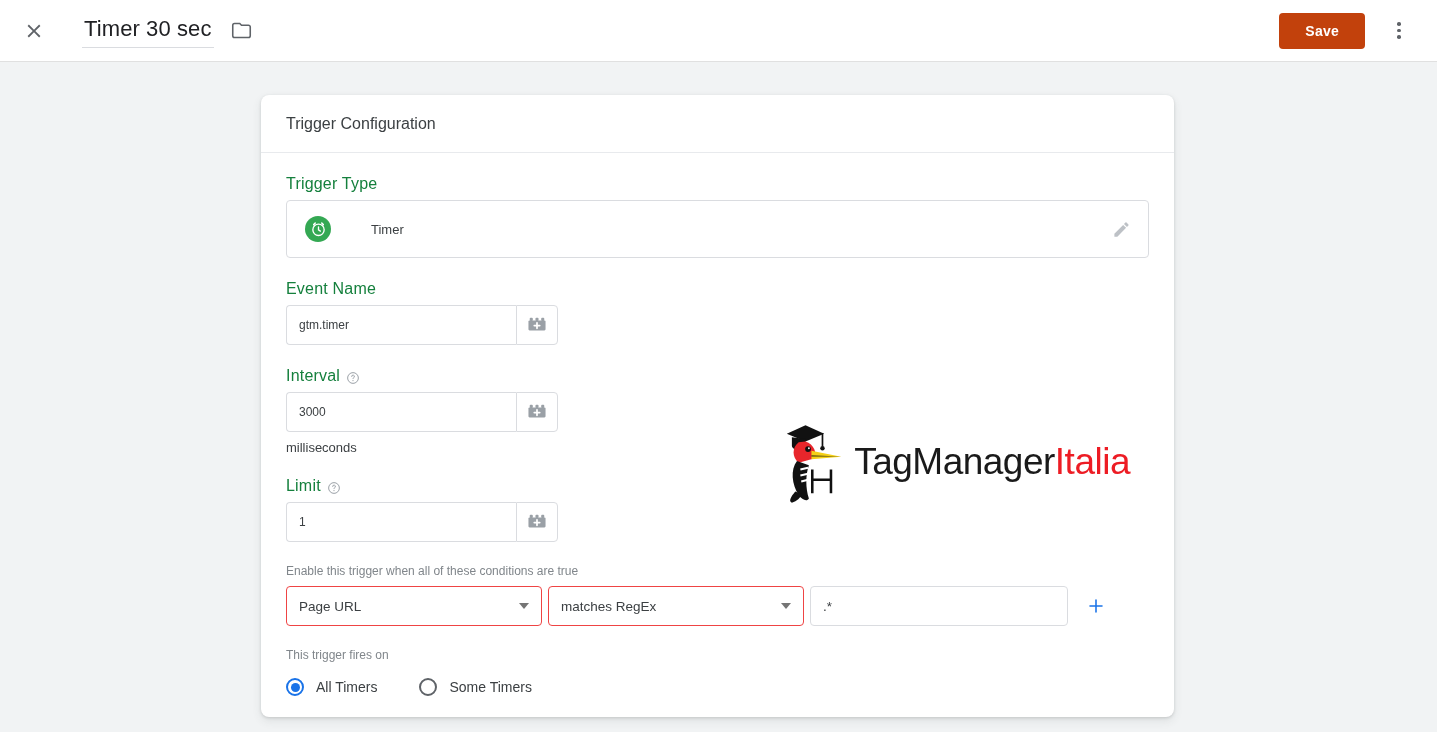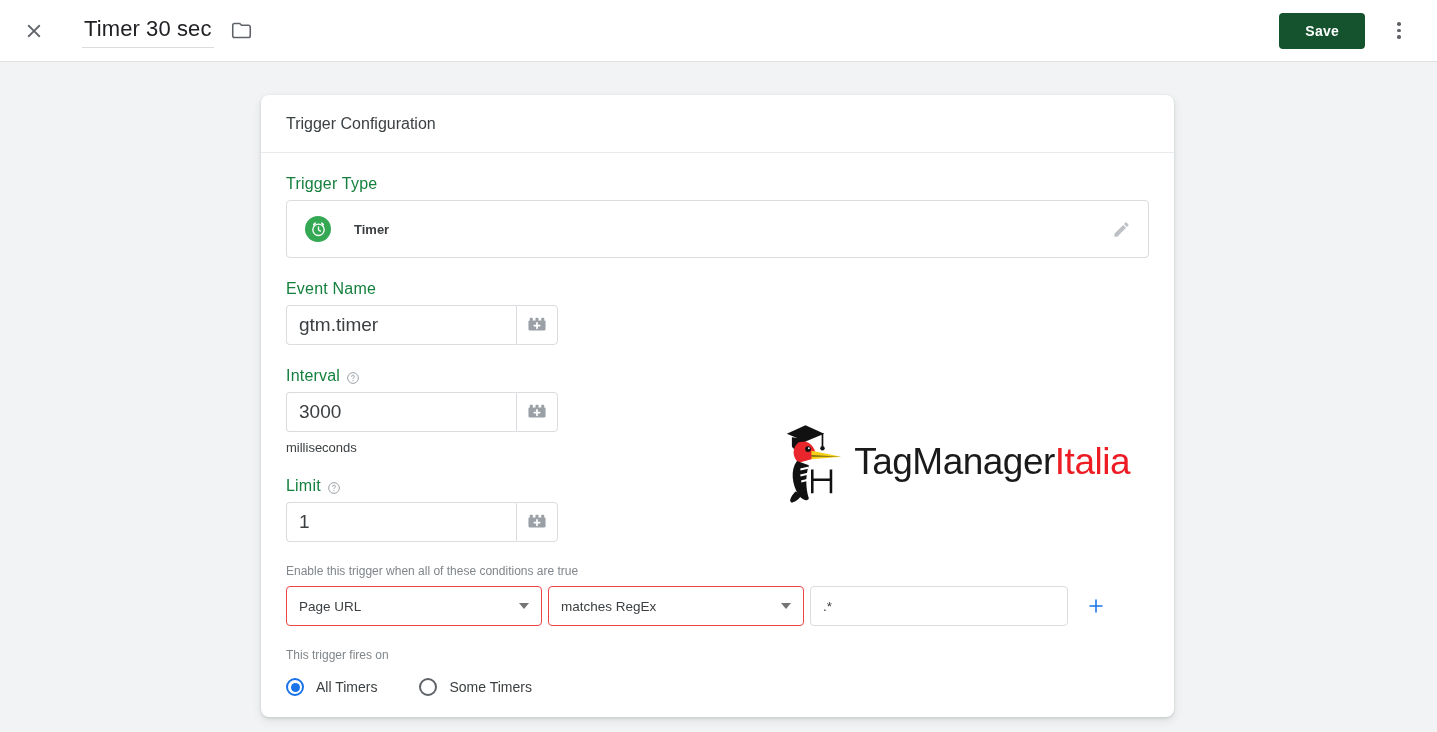--- a/index.html
+++ b/index.html
@@ -45,21 +45,21 @@
     width: 24px; height: 24px;
     display: flex; align-items: center; justify-content: center;
     cursor: pointer;
   }
   .topbar-right {
     margin-left: auto;
     display: flex; align-items: center;
     padding-right: 18px;
   }
   .save-btn {
-    background: #14532d;
+    background: #c2410c;
     color: #ffffff;
     border: none;
     border-radius: 4px;
     height: 36px;
     padding: 0 26px;
     font-size: 14px;
     font-weight: bold;
     font-family: "Liberation Sans", sans-serif;
     letter-spacing: 0.25px;
     cursor: pointer;
@@ -127,40 +127,40 @@
     cursor: pointer;
   }
   .timer-badge {
     width: 26px; height: 26px;
     border-radius: 50%;
     background: #34a853;
     display: flex; align-items: center; justify-content: center;
     flex: none;
   }
   .trigger-type-name {
-    margin-left: 23px;
+    margin-left: 40px;
     font-size: 13px;
-    font-weight: bold;
+    font-weight: normal;
     color: #3c4043;
   }
   .edit-pencil {
     margin-left: auto;
     width: 22px; height: 22px;
     display: flex; align-items: center; justify-content: center;
     cursor: pointer;
   }
 
   
   .input-row { display: flex; align-items: stretch; }
   .text-input {
     width: 230px; height: 40px;
     border: 1px solid #dadce0;
     border-right: none;
     border-radius: 4px 0 0 4px;
-    font-size: 19px;
+    font-size: 12px;
     color: #3c4043;
     padding: 0 12px;
     font-family: "Liberation Sans", sans-serif;
     background: #ffffff;
     outline: none;
   }
   .var-btn {
     width: 42px; height: 40px;
     border: 1px solid #dadce0;
     border-radius: 0 4px 4px 0;

